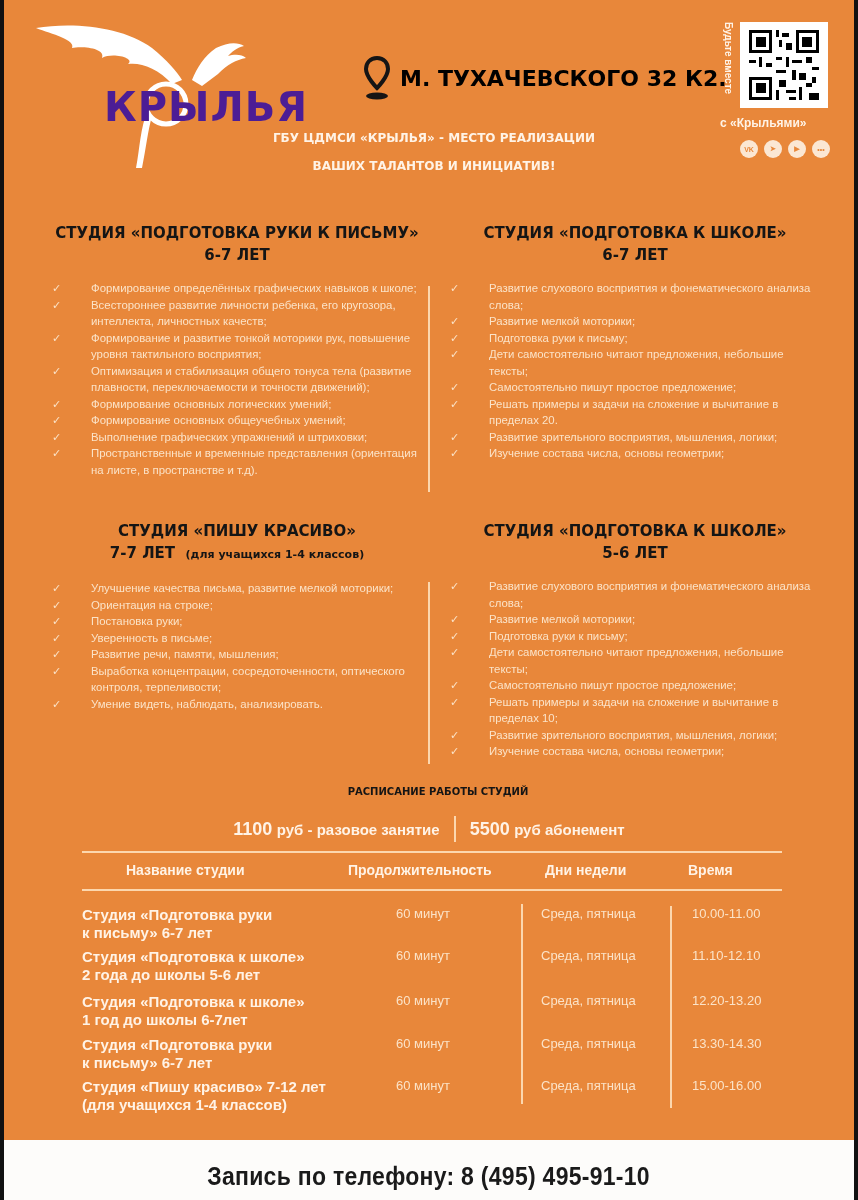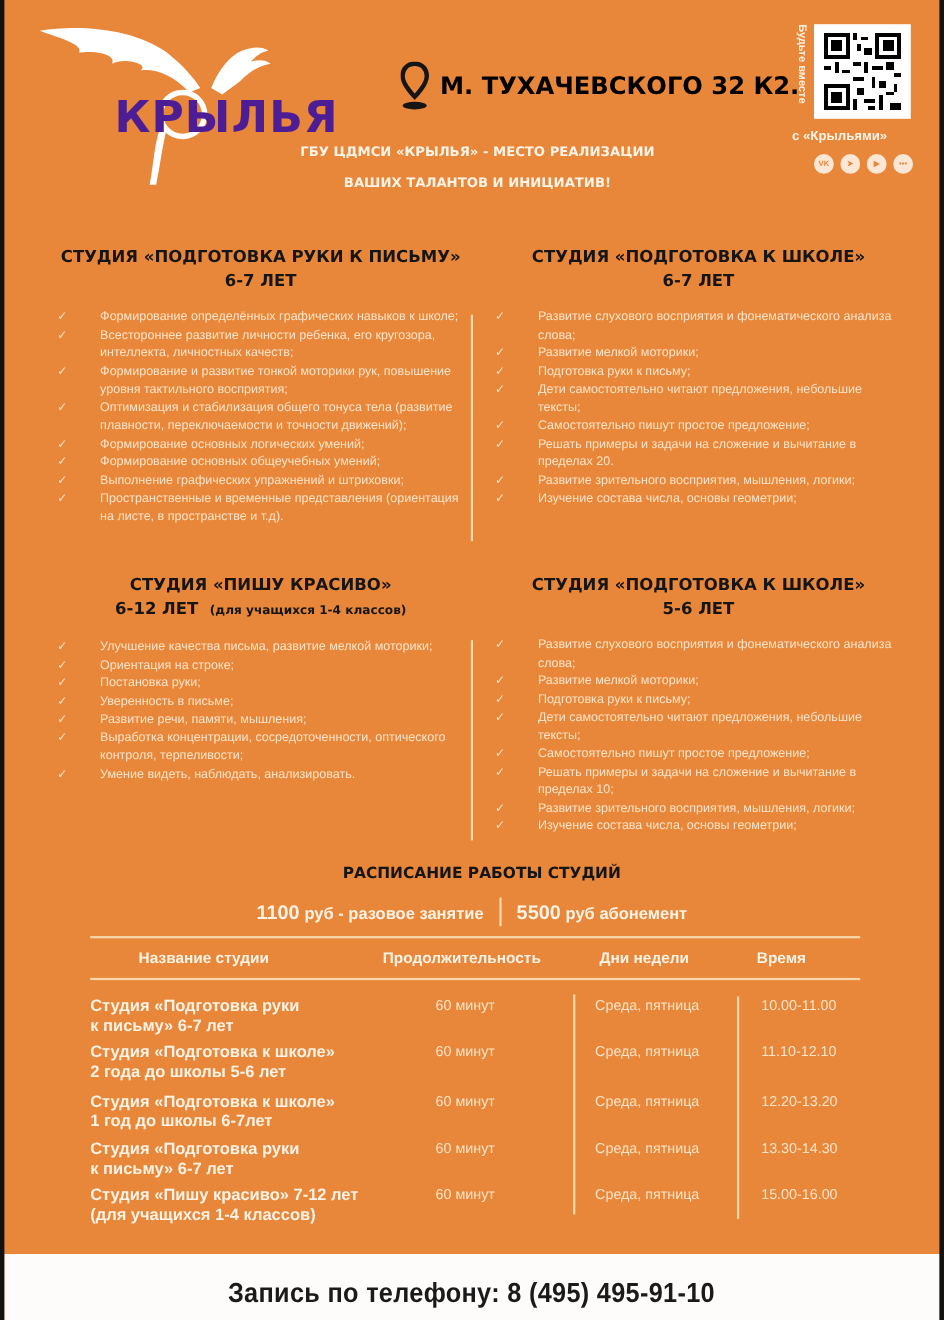--- a/index.html
+++ b/index.html
@@ -28,21 +28,21 @@
   .studio-title { text-align: center; font-weight: 700; font-size: 15px; color: #151515; line-height: 22px; font-family: "DejaVu Sans", sans-serif; }
   .studio-title .sub { font-size: 11px; }
   .items { margin-top: 14px; list-style: none; }
   .items li { position: relative; color: #FBE3C8; font-size: 11.4px; line-height: 16.5px; padding-left: 22px; text-indent: 0; }
   .items li .check { position: absolute; left: 0; top: 0; color: #FBE3C8; font-size: 11px; }
   .items li .txt { display: block; padding-left: 2px; margin-left: 15px; }
 
   .vdivider { position: absolute; width: 2px; background: #FCD7AE; }
 
   
-  .sched-title { position: absolute; left: 0; top: 786px; width: 850px; text-align: center; font-weight: 700; font-size: 14px; color: #151515; font-family: "DejaVu Sans", sans-serif; padding-left: 18px; }
+  .sched-title { position: absolute; left: 0; top: 786px; width: 850px; text-align: center; font-weight: 700; font-size: 10px; color: #151515; font-family: "DejaVu Sans", sans-serif; padding-left: 18px; }
   .prices { position: absolute; left: 0; top: 816px; width: 850px; display: flex; justify-content: center; align-items: center; gap: 14px; color: #FFF3E6; font-weight: 700; }
   .price-item .num { font-size: 18px; }
   .price-item .lbl { font-size: 15px; }
   .price-sep { width: 2px; height: 26px; background: #FCD7AE; }
   .hline { position: absolute; left: 78px; width: 700px; height: 2px; background: #FCD7AE; }
   .th { position: absolute; top: 862px; color: #FFF3E6; font-weight: 700; font-size: 14px; }
   .row { position: absolute; left: 0; width: 850px; }
   .cell-name { position: absolute; left: 78px; width: 290px; color: #FFF3E6; font-weight: 700; font-size: 15px; line-height: 18px; }
   .cell-dur { position: absolute; left: 392px; color: #FBE3C8; font-size: 13px; }
   .cell-days { position: absolute; left: 537px; color: #FBE3C8; font-size: 13px; }
@@ -207,21 +207,21 @@
       <li>
           <span class="check">✓</span>
           <span class="txt">Изучение состава числа, основы геометрии;</span>
         </li>
     </ul>
   </div>
 
   <div class="studio" style="left:48px; top:520px; width:370px;">
     <div class="studio-title">
       <div>СТУДИЯ «ПИШУ КРАСИВО»</div>
-      <div><span>6-12 ЛЕТ</span>&nbsp; <span class="sub">(для учащихся 1-4 классов)</span></div>
+      <div><span>7-7 ЛЕТ</span>&nbsp; <span class="sub">(для учащихся 1-4 классов)</span></div>
     </div>
     <ul class="items">
       <li>
           <span class="check">✓</span>
           <span class="txt">Улучшение качества письма, развитие мелкой моторики;</span>
         </li>
       <li>
           <span class="check">✓</span>
           <span class="txt">Ориентация на строке;</span>
         </li>

